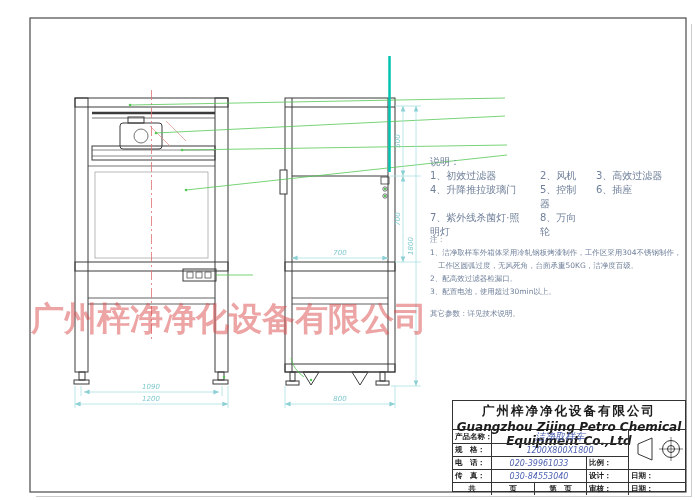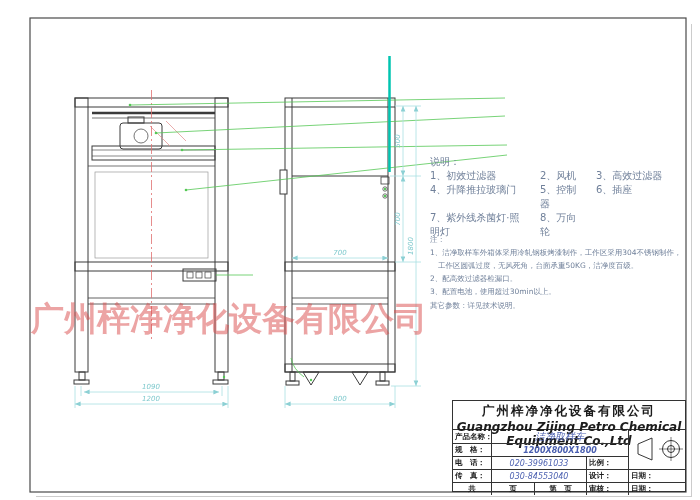--- a/index.html
+++ b/index.html
@@ -11,21 +11,21 @@
   
   .watermark{left:31px;top:297px;width:400px;font-size:33px;font-weight:bold;
              color:rgba(217,74,74,0.5);white-space:nowrap;letter-spacing:0px;z-index:5;}
   
   .legend{left:430px;top:155px;font-size:10px;color:#70809a;line-height:14px;z-index:4;}
   .legend-row{display:flex;gap:12px;}
   .lg-c1{width:98px;}
   .lg-c2{width:44px;}
   .notes{left:430px;top:233px;font-size:7.5px;color:#70809a;line-height:13px;z-index:4;}
   .notes .indent{padding-left:8px;}
-  .notes-footer{margin-top:1px;}
+  .notes-footer{margin-top:9px;}
   
   .tb{left:452px;top:400px;width:234px;height:92px;border:1px solid #333;box-sizing:border-box;
       background:transparent;z-index:6;color:#1c1c1c;}
   .tb-head{height:26px;border-bottom:1px solid #333;text-align:center;}
   .tb-cn{font-size:12.5px;font-weight:bold;letter-spacing:2px;margin-top:2px;}
   .tb-en{font-size:12px;font-style:italic;font-weight:bold;margin-top:0px;}
   .tb-grid{display:grid;grid-template-columns:38px 95px 42px 57px;grid-auto-rows:13px;}
   .cell{display:flex;align-items:center;box-sizing:border-box;padding:0 2px;overflow:hidden;}
   .cl{border-left:1px solid #333;}
   .ct{border-top:1px solid #333;}
@@ -222,21 +222,21 @@
             <path d="M8,13 L22,7 L22,29 L8,23 Z"></path>
             <circle cx="41" cy="18" r="8.5"></circle>
             <circle cx="41" cy="18" r="3.5"></circle>
             <line x1="29" y1="18" x2="53" y2="18" stroke-width="0.6"></line>
             <line x1="41" y1="6" x2="41" y2="30" stroke-width="0.6"></line>
           </g>
         </svg>
       </div>
 
       <div class="cell lab ct" style="grid-area:2/1/3/2;">规　格：</div>
-      <div class="cell val cl ct" style="grid-area:2/2/3/4;font-weight:bold;">1200X800X1800</div>
+      <div class="cell val cl ct" style="grid-area:2/2/3/4;">1200X800X1800</div>
 
       <div class="cell lab ct" style="grid-area:3/1/4/2;">电　话：</div>
       <div class="cell val cl ct" style="grid-area:3/2/4/3;">020-39961033</div>
       <div class="cell lab cl ct" style="grid-area:3/3/4/4;">比例：</div>
 
       <div class="cell lab ct" style="grid-area:4/1/5/2;">传　真：</div>
       <div class="cell val cl ct" style="grid-area:4/2/5/3;">030-84553040</div>
       <div class="cell lab cl ct" style="grid-area:4/3/5/4;">设计：</div>
       <div class="cell lab cl ct" style="grid-area:4/4/5/5;">日期：</div>
 

